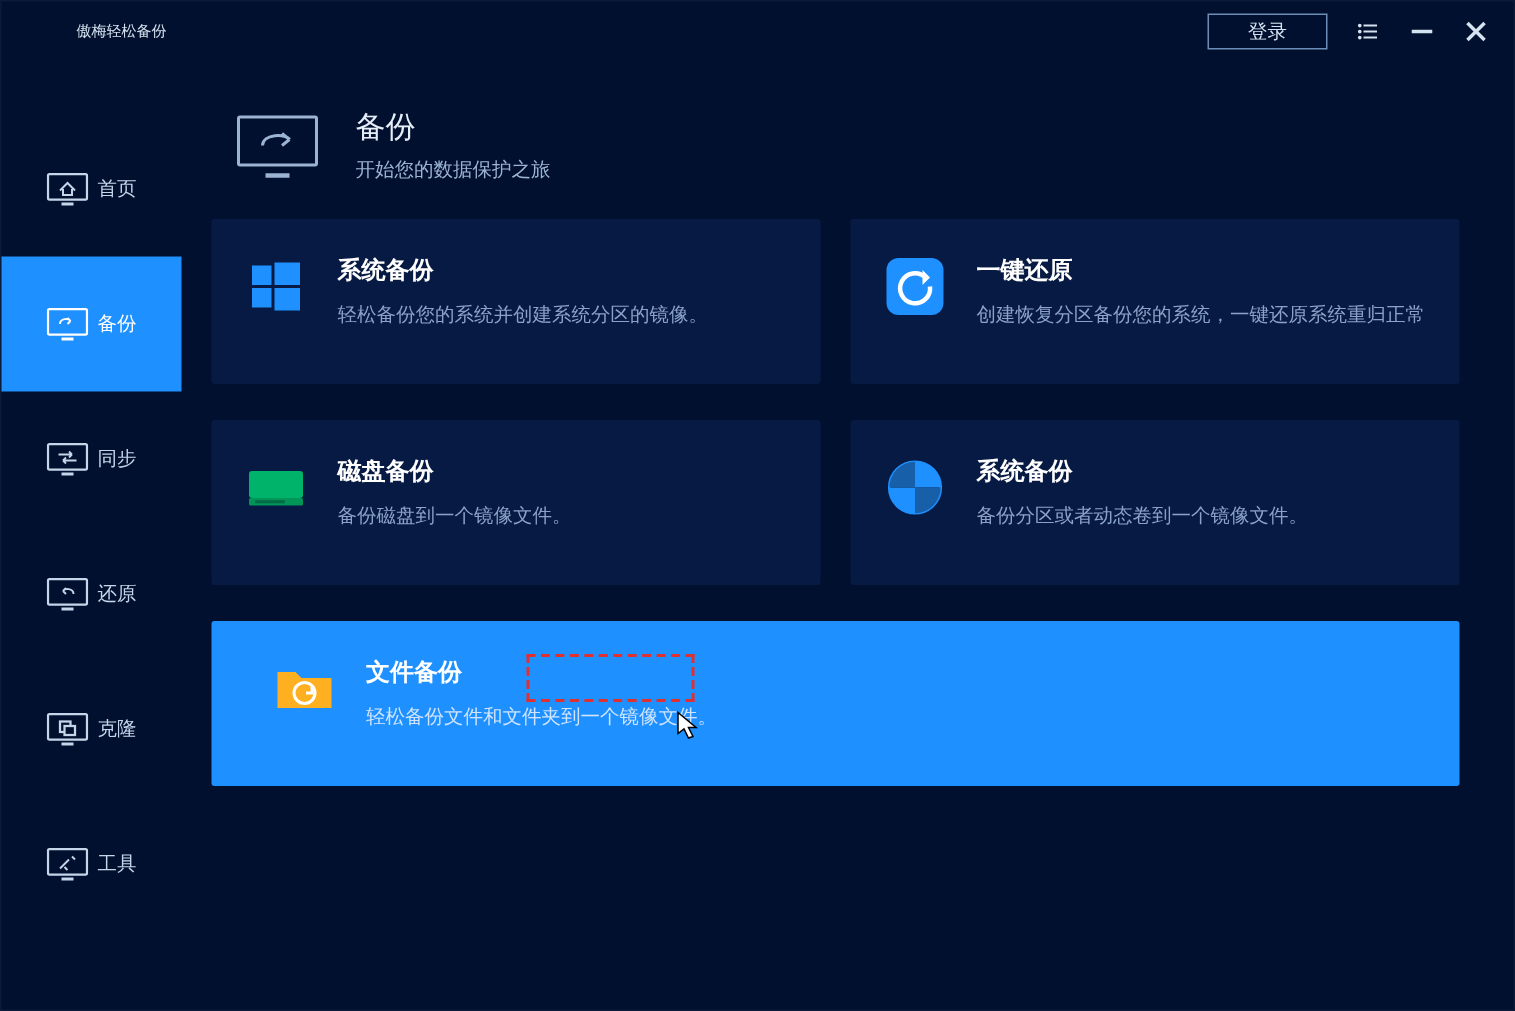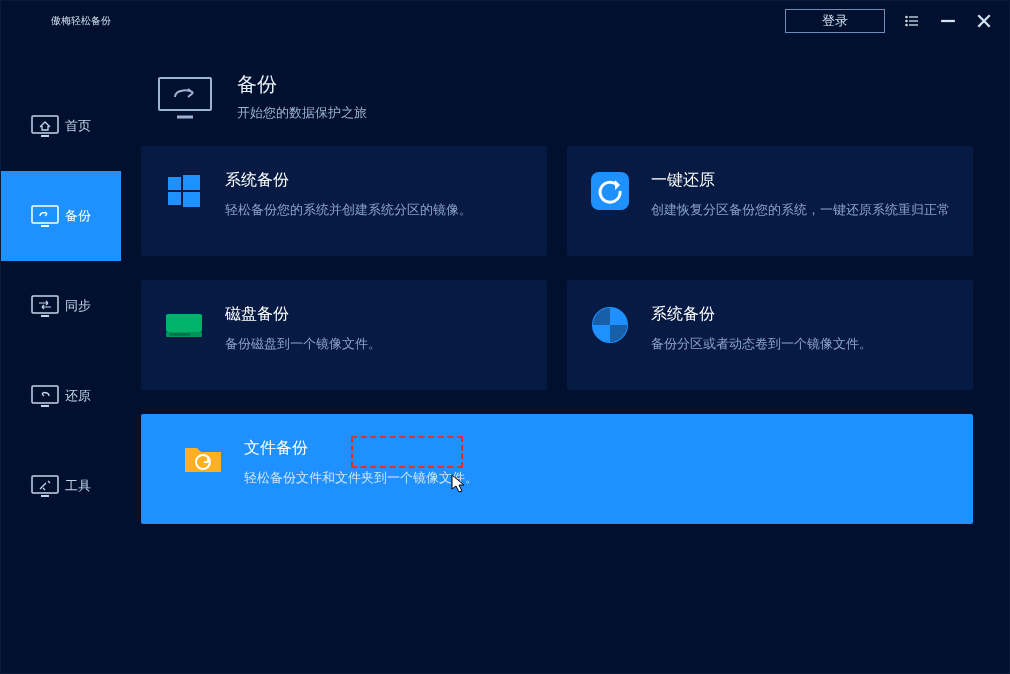--- a/index.html
+++ b/index.html
@@ -3,21 +3,21 @@
   <meta charset="utf-8">
   <style>
     * { margin: 0; padding: 0; box-sizing: border-box; font-family: "Microsoft YaHei", "PingFang SC", sans-serif; }
     body { width: 1010px; height: 674px; background: #01102e; overflow: hidden; }
     .window { width: 100%; height: 100%; border: 1px solid #0a1a38; display: flex; flex-direction: column; }
 
     
     .titlebar { height: 40px; display: flex; align-items: center; justify-content: space-between; padding: 0 16px; color: #d6e2f0; }
     .titlebar-left { font-size: 10px; margin-left: 34px; }
     .titlebar-right { display: flex; align-items: center; gap: 18px; }
-    .login-btn { width: 100px; height: 24px; border: 1px solid #6b8db8; display: inline-flex; align-items: center; justify-content: center; font-size: 13px; color: #d6e2f0; cursor: pointer; }
+    .login-btn { width: 80px; height: 24px; border: 1px solid #6b8db8; display: inline-flex; align-items: center; justify-content: center; font-size: 13px; color: #d6e2f0; cursor: pointer; }
     .list-icon, .min-icon, .close-icon { cursor: pointer; color: #d6e2f0; display: inline-flex; align-items: center; justify-content: center; width: 18px; height: 18px; }
 
     
     .body { flex: 1; display: flex; }
 
     
     .sidebar { width: 120px; background: transparent; display: flex; flex-direction: column; padding-top: 40px; }
     .side-item { display: flex; flex-direction: row; align-items: center; justify-content: center; height: 90px; color: #c5d5ea; gap: 6px; cursor: pointer; }
     .side-item.active { background: #1e90ff; color: #fff; }
     .side-item .si-icon { width: 28px; height: 26px; display: flex; align-items: center; justify-content: center; }
@@ -30,21 +30,21 @@
     .hero-icon { width: 56px; height: 44px; }
     .hero-text .hero-title { color: #e6eef8; font-size: 20px; }
     .hero-text .hero-sub { color: #9cb3d4; font-size: 13px; margin-top: 6px; }
 
     .grid-row { display: flex; gap: 20px; }
     .card { flex: 1; background: #071a43; border-radius: 2px; padding: 24px 16px 24px 22px; display: flex; align-items: flex-start; gap: 20px; cursor: pointer; min-height: 110px; }
     .card.full { flex: 1 1 100%; }
     .card.highlight { background: #1e90ff; position: relative; padding-left: 41px; }
     .card.highlight .dashed { position: absolute; border: 2px dashed #e03030; left: 210px; top: 22px; width: 112px; height: 32px; pointer-events: none; }
     .card-icon { width: 42px; height: 42px; flex: 0 0 42px; display: flex; align-items: center; justify-content: center; }
-    .card-body .card-title { color: #ffffff; font-size: 16px; font-weight: 400; }
+    .card-body .card-title { color: #ffffff; font-size: 16px; font-weight: 700; }
     .card-body .card-desc { color: #8aa2c8; font-size: 13px; margin-top: 10px; line-height: 1.4; }
     .card.highlight .card-body .card-desc { color: #cfe4ff; }
     .card.highlight .card-body .card-title { color: #ffffff; }
 
     .cursor { position: absolute; left: 310px; top: 60px; }
   </style>
 </head>
 <body>
 
 <div class="window">
@@ -119,20 +119,31 @@
             <path d="M18 12 C18 8 12 8 11 10 M11 10 L13 8 M11 10 L13 12" stroke-width="1.3"></path>
           </svg>
         </span>
         <span class="si-label">还原</span>
       </div>
       <div class="side-item">
         <span class="si-icon">
           <svg viewBox="0 0 28 24" width="28" height="24" stroke="#c5d5ea" stroke-width="1.5" fill="none">
             <rect x="1" y="2" width="26" height="17" rx="1"></rect>
             <path d="M10 22 L18 22" stroke-width="2"></path>
+            <rect x="9" y="7" width="7" height="7"></rect>
+            <rect x="12" y="10" width="7" height="6" fill="#01102e"></rect>
+          </svg>
+        </span>
+        <span class="si-label">克隆</span>
+      </div>
+      <div class="side-item">
+        <span class="si-icon">
+          <svg viewBox="0 0 28 24" width="28" height="24" stroke="#c5d5ea" stroke-width="1.5" fill="none">
+            <rect x="1" y="2" width="26" height="17" rx="1"></rect>
+            <path d="M10 22 L18 22" stroke-width="2"></path>
             <path d="M9 15 L15 9 M17 7 L19 9 M12 14 L14 16" stroke-width="1.3"></path>
           </svg>
         </span>
         <span class="si-label">工具</span>
       </div>
     </div>
 
     <div class="main">
 
       <div class="hero">

